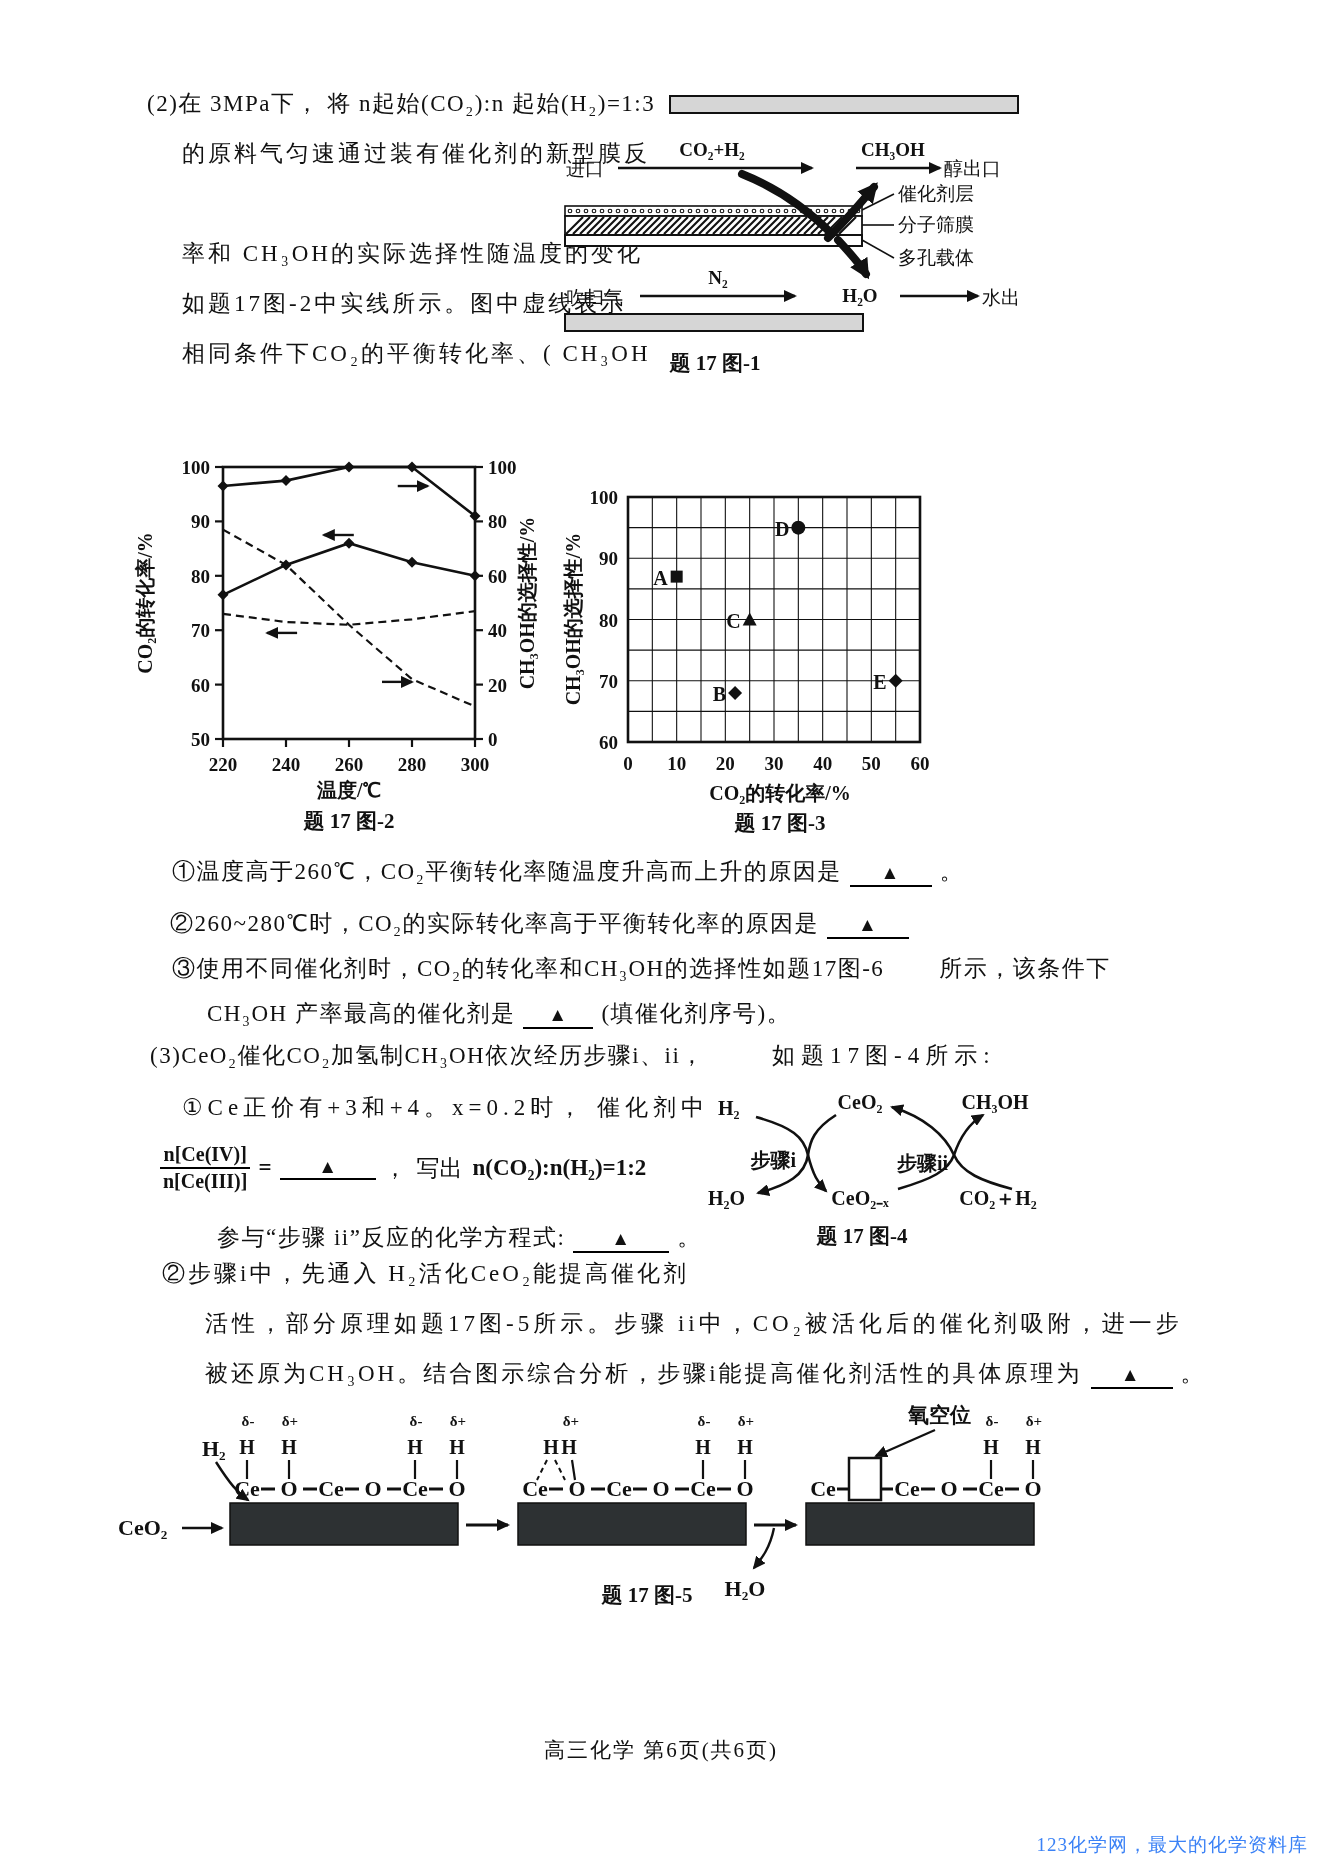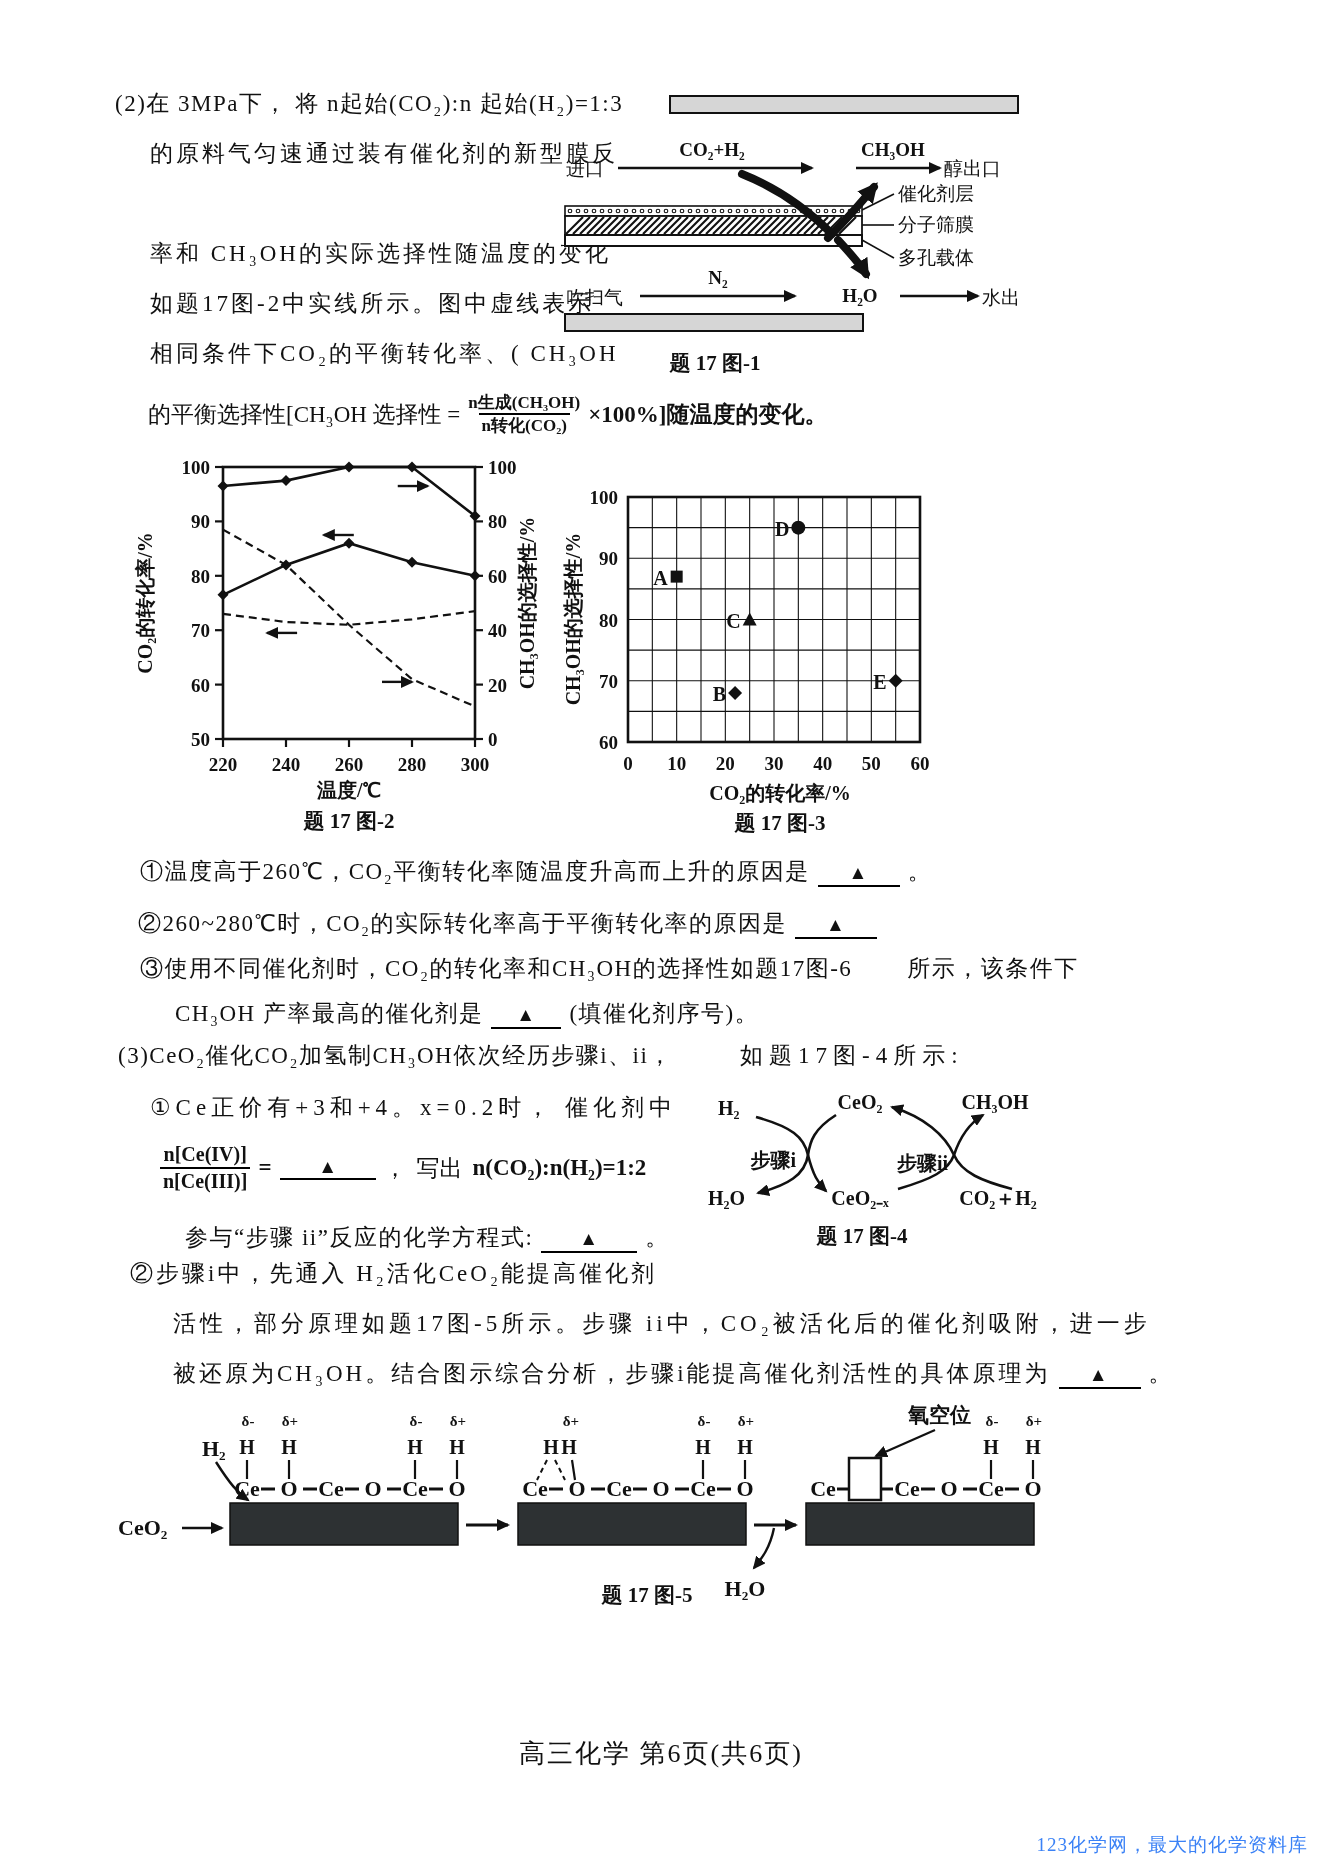--- a/index.html
+++ b/index.html
@@ -1,18 +1,18 @@
 <!DOCTYPE html>
 <html><head>
 <meta charset="utf-8">
 <style>
   html,body{margin:0;padding:0;background:#e8e8e8;}
   .page{position:relative;width:1322px;height:1870px;margin:0 auto;background:#ffffff;
         font-family:"Liberation Serif",serif;color:#111;overflow:hidden;}
-  .tline{position:absolute;font-size:23px;letter-spacing:1.5px;white-space:nowrap;}
+  .tline{position:absolute;font-size:23px;letter-spacing:1.5px;white-space:nowrap;margin-left:32px;}
   .sp3{letter-spacing:3px;}
   .sp4{letter-spacing:4px;}
   .sp5{letter-spacing:5px;text-align:center;}
   .sp6{letter-spacing:6px;}
   .blank{display:inline-block;border-bottom:2px solid #000;text-align:center;
          line-height:1;padding:0 6px 2px 6px;margin:0 8px;vertical-align:baseline;}
   .tri{font-size:19px;}
   .w70{min-width:58px;} .w82{min-width:70px;} .w95{min-width:84px;}
   .spacer{display:inline-block;width:55px;}
   .frow{position:absolute;display:flex;align-items:center;white-space:nowrap;}
@@ -27,42 +27,34 @@
   svg .axlabel{font-size:20px;font-weight:bold;}
   svg .cap{font-size:21px;font-weight:bold;}
   svg .fig1t{font-size:19px;}
   svg .fig1tb{font-size:19px;font-weight:bold;}
   svg .atom{font-size:22px;font-weight:600;}
   svg .hatom{font-size:20px;font-weight:bold;}
   svg .delta{font-size:15px;font-weight:bold;}
   svg .pt-label{font-size:20px;font-weight:bold;}
   svg .f4{font-size:20px;font-weight:bold;}
   .footer{position:absolute;top:1736px;left:0;width:100%;text-align:center;
-          font-size:26px;letter-spacing:2px;}
+          font-size:21px;letter-spacing:2px;}
   .watermark{position:absolute;top:1832px;right:14px;font-size:19px;color:#3b82f6;letter-spacing:1px;}
 </style>
 </head>
 <body>
 
 <div class="page">
 
   <div class="tline" style="top:88px;left:115px">(2)在 3MPa下， 将 n起始(CO₂):n 起始(H₂)=1:3</div>
   <div class="tline sp3" style="top:138px;left:150px">的原料气匀速通过装有催化剂的新型膜反</div>
   <div class="tline sp3" style="top:238px;left:150px">率和 CH₃OH的实际选择性随温度的变化</div>
   <div class="tline sp3" style="top:288px;left:150px">如题17图-2中实线所示。图中虚线表示</div>
   <div class="tline sp3" style="top:338px;left:150px">相同条件下CO₂的平衡转化率、( CH₃OH</div>
 
-  <div class="frow" style="top:392px;left:148px">
-    <span class="fs23">的平衡选择性[CH₃OH 选择性 =</span>
-    <span class="frac">
-      <span class="num">n生成(CH₃OH)</span>
-      <span class="den">n转化(CO₂)</span>
-    </span>
-    <span class="fs23 mathb">×100%]随温度的变化。</span>
-  </div>
 
   <svg style="position:absolute;left:560px;top:88px" width="460" height="290" viewBox="0 0 460 290">
     <defs>
       <marker id="ah1" markerWidth="14" markerHeight="12" refX="11" refY="6" orient="auto" markerUnits="userSpaceOnUse">
         <path d="M0,0 L13,6 L0,12 Z" fill="#111"></path>
       </marker>
       <marker id="ah1b" markerWidth="22" markerHeight="20" refX="14" refY="10" orient="auto" markerUnits="userSpaceOnUse">
         <path d="M0,0 L20,10 L0,20 Z" fill="#111"></path>
       </marker>
     </defs>

